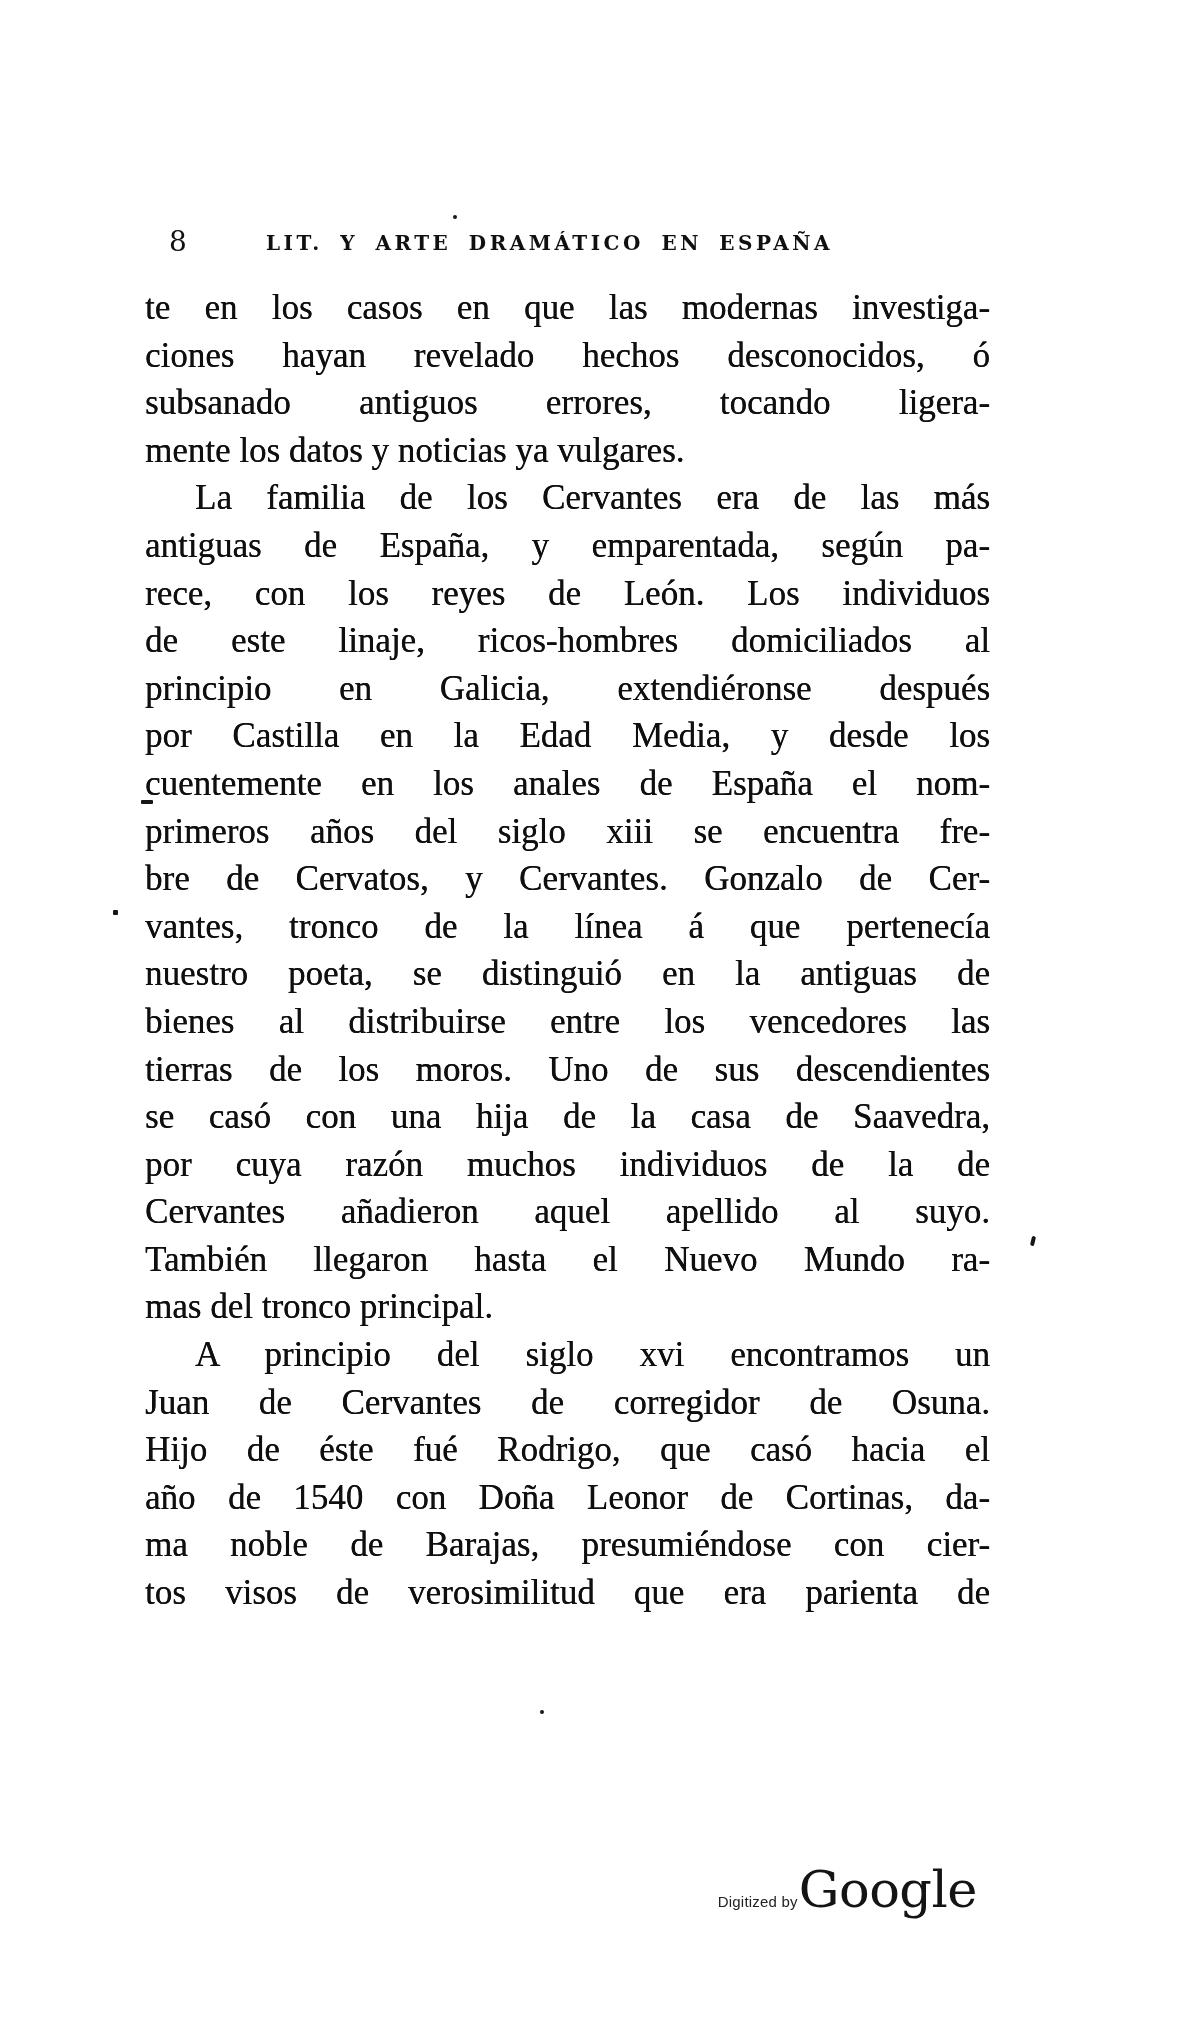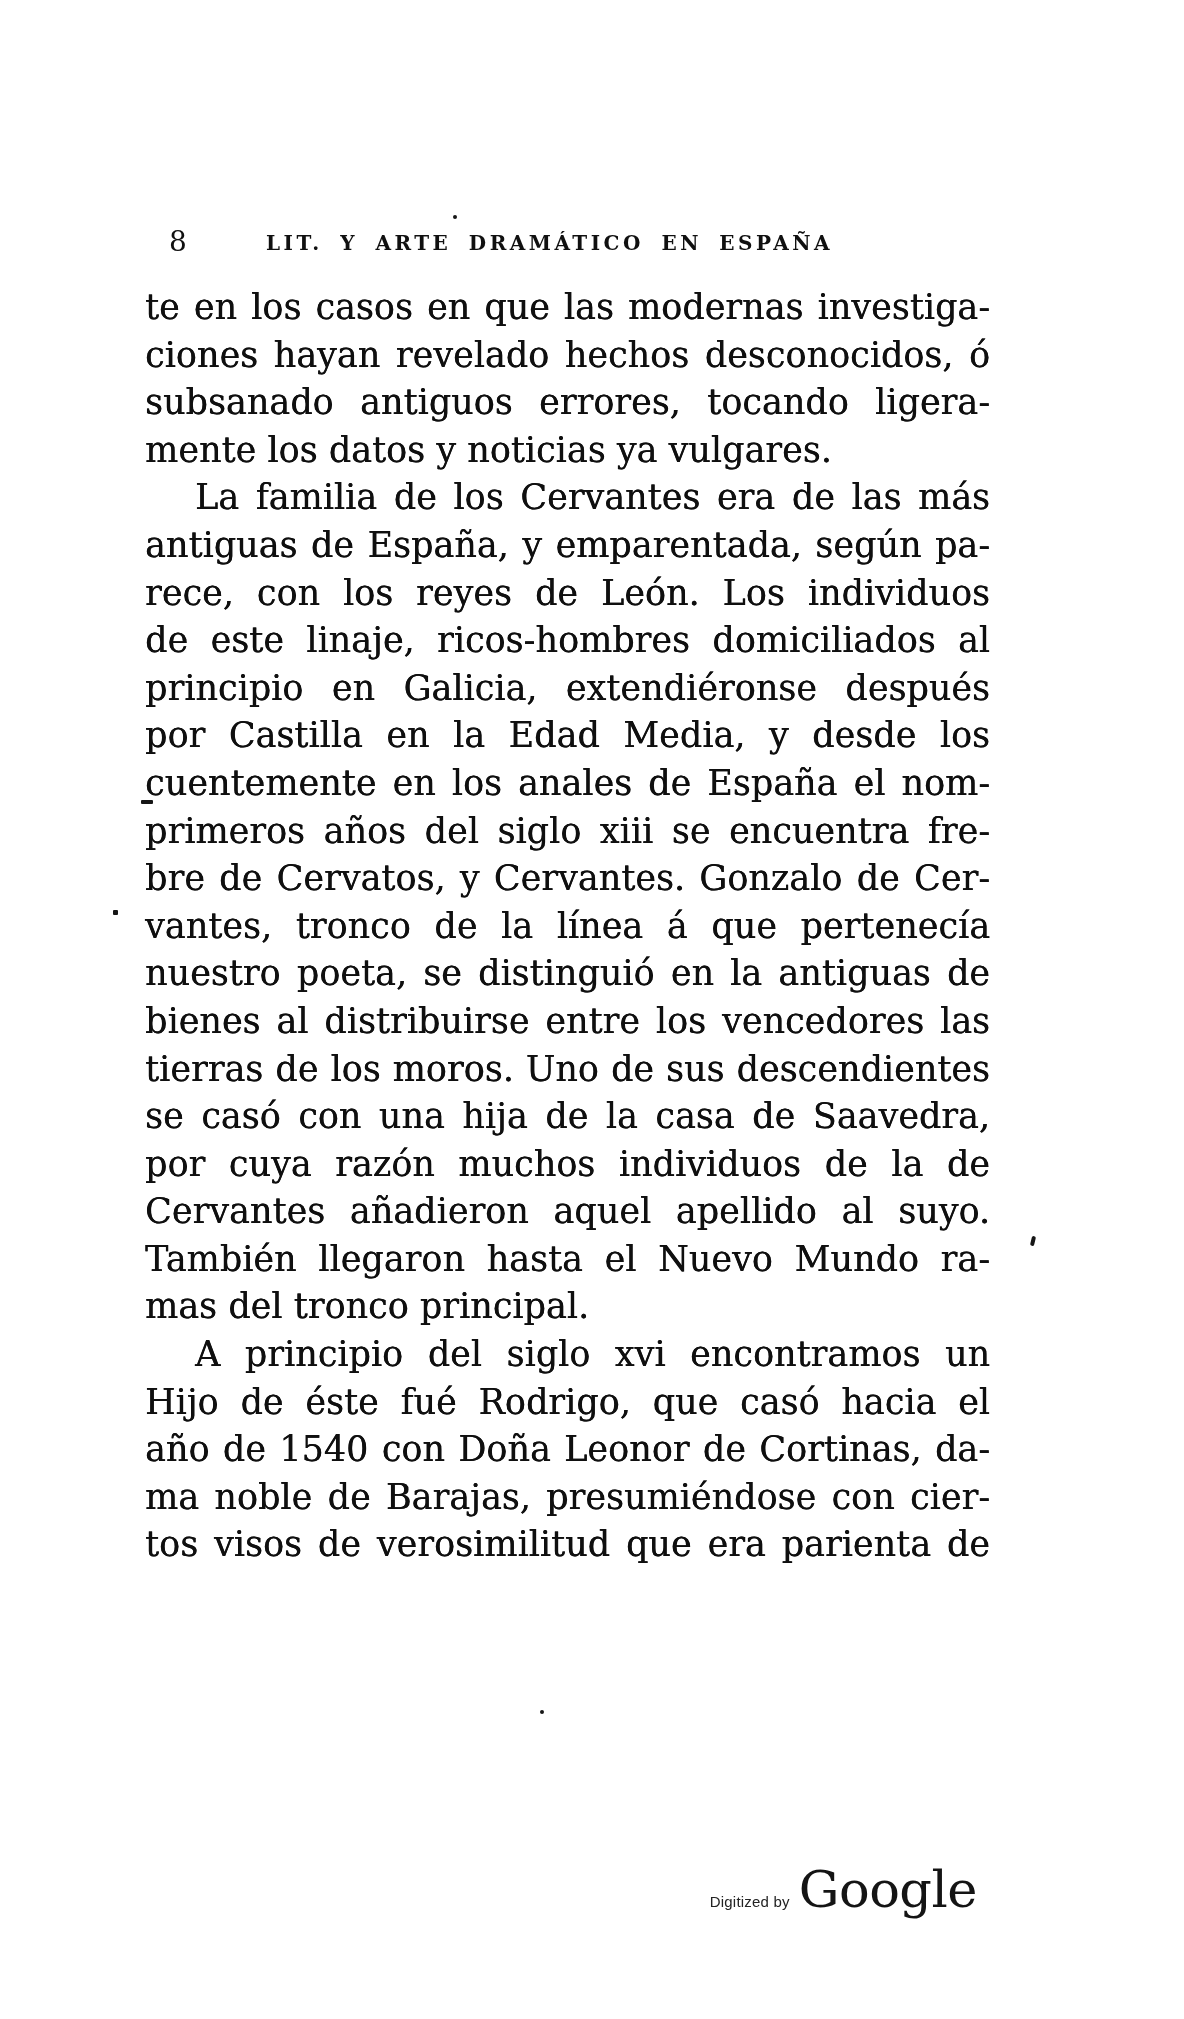--- a/index.html
+++ b/index.html
@@ -34,36 +34,37 @@
   .text-block{
     position:absolute;left:145px;top:284px;width:845px;
     font-size:35px;line-height:47.6px;
     color:#0f0f0f;
     text-shadow:0.3px 0 0 currentColor;
   }
   .line{
     text-align:justify;
     text-align-last:justify;
     white-space:normal;
+    font-family:Liberation Serif, serif;
   }
   .line.lastline{text-align-last:left;}
   .line.indent{padding-left:50px;}
 
   
   .speck{position:absolute;background:#161616;}
   .speck-header-dot{left:453px;top:215px;width:4px;height:4px;border-radius:50%;}
   .speck-margin-dash{left:141px;top:800px;width:12px;height:4px;border-radius:1px;}
   .speck-margin-dot{left:113px;top:910px;width:5px;height:5px;border-radius:1px;}
   .speck-right-comma{left:1031px;top:1236px;width:4px;height:10px;border-radius:2px;transform:rotate(14deg);}
   .speck-bottom-dot{left:540px;top:1710px;width:4px;height:4px;border-radius:50%;}
 
   
   .watermark{
     position:absolute;top:1868px;right:207px;
-    display:flex;align-items:baseline;gap:9px;
+    display:flex;align-items:baseline;gap:1px;
     color:#1c1c1c;
   }
   .watermark-prefix{
     font-family:"Liberation Sans", sans-serif;
     font-size:15px;color:#232323;letter-spacing:0.2px;
   }
   .watermark-brand{
     font-family:"DejaVu Serif", serif;
     font-size:51px;line-height:44px;color:#141414;letter-spacing:-0.5px;
   }
@@ -95,20 +96,21 @@
       <div class="line">vantes, tronco de la línea á que pertenecía</div>
       <div class="line">nuestro poeta, se distinguió en la antiguas de</div>
       <div class="line">bienes al distribuirse entre los vencedores las</div>
       <div class="line">tierras de los moros. Uno de sus descendientes</div>
       <div class="line">se casó con una hija de la casa de Saavedra,</div>
       <div class="line">por cuya razón muchos individuos de la de</div>
       <div class="line">Cervantes añadieron aquel apellido al suyo.</div>
       <div class="line">También llegaron hasta el Nuevo Mundo ra-</div>
       <div class="line lastline">mas del tronco principal.</div>
       <div class="line indent">A principio del siglo xvi encontramos un</div>
+      <div class="line">Juan de Cervantes de corregidor de Osuna.</div>
       <div class="line">Hijo de éste fué Rodrigo, que casó hacia el</div>
       <div class="line">año de 1540 con Doña Leonor de Cortinas, da-</div>
       <div class="line">ma noble de Barajas, presumiéndose con cier-</div>
       <div class="line">tos visos de verosimilitud que era parienta de</div>
     </div>
 
   <span class="speck speck-header-dot"></span>
   <span class="speck speck-margin-dash"></span>
   <span class="speck speck-margin-dot"></span>
   <span class="speck speck-right-comma"></span>

